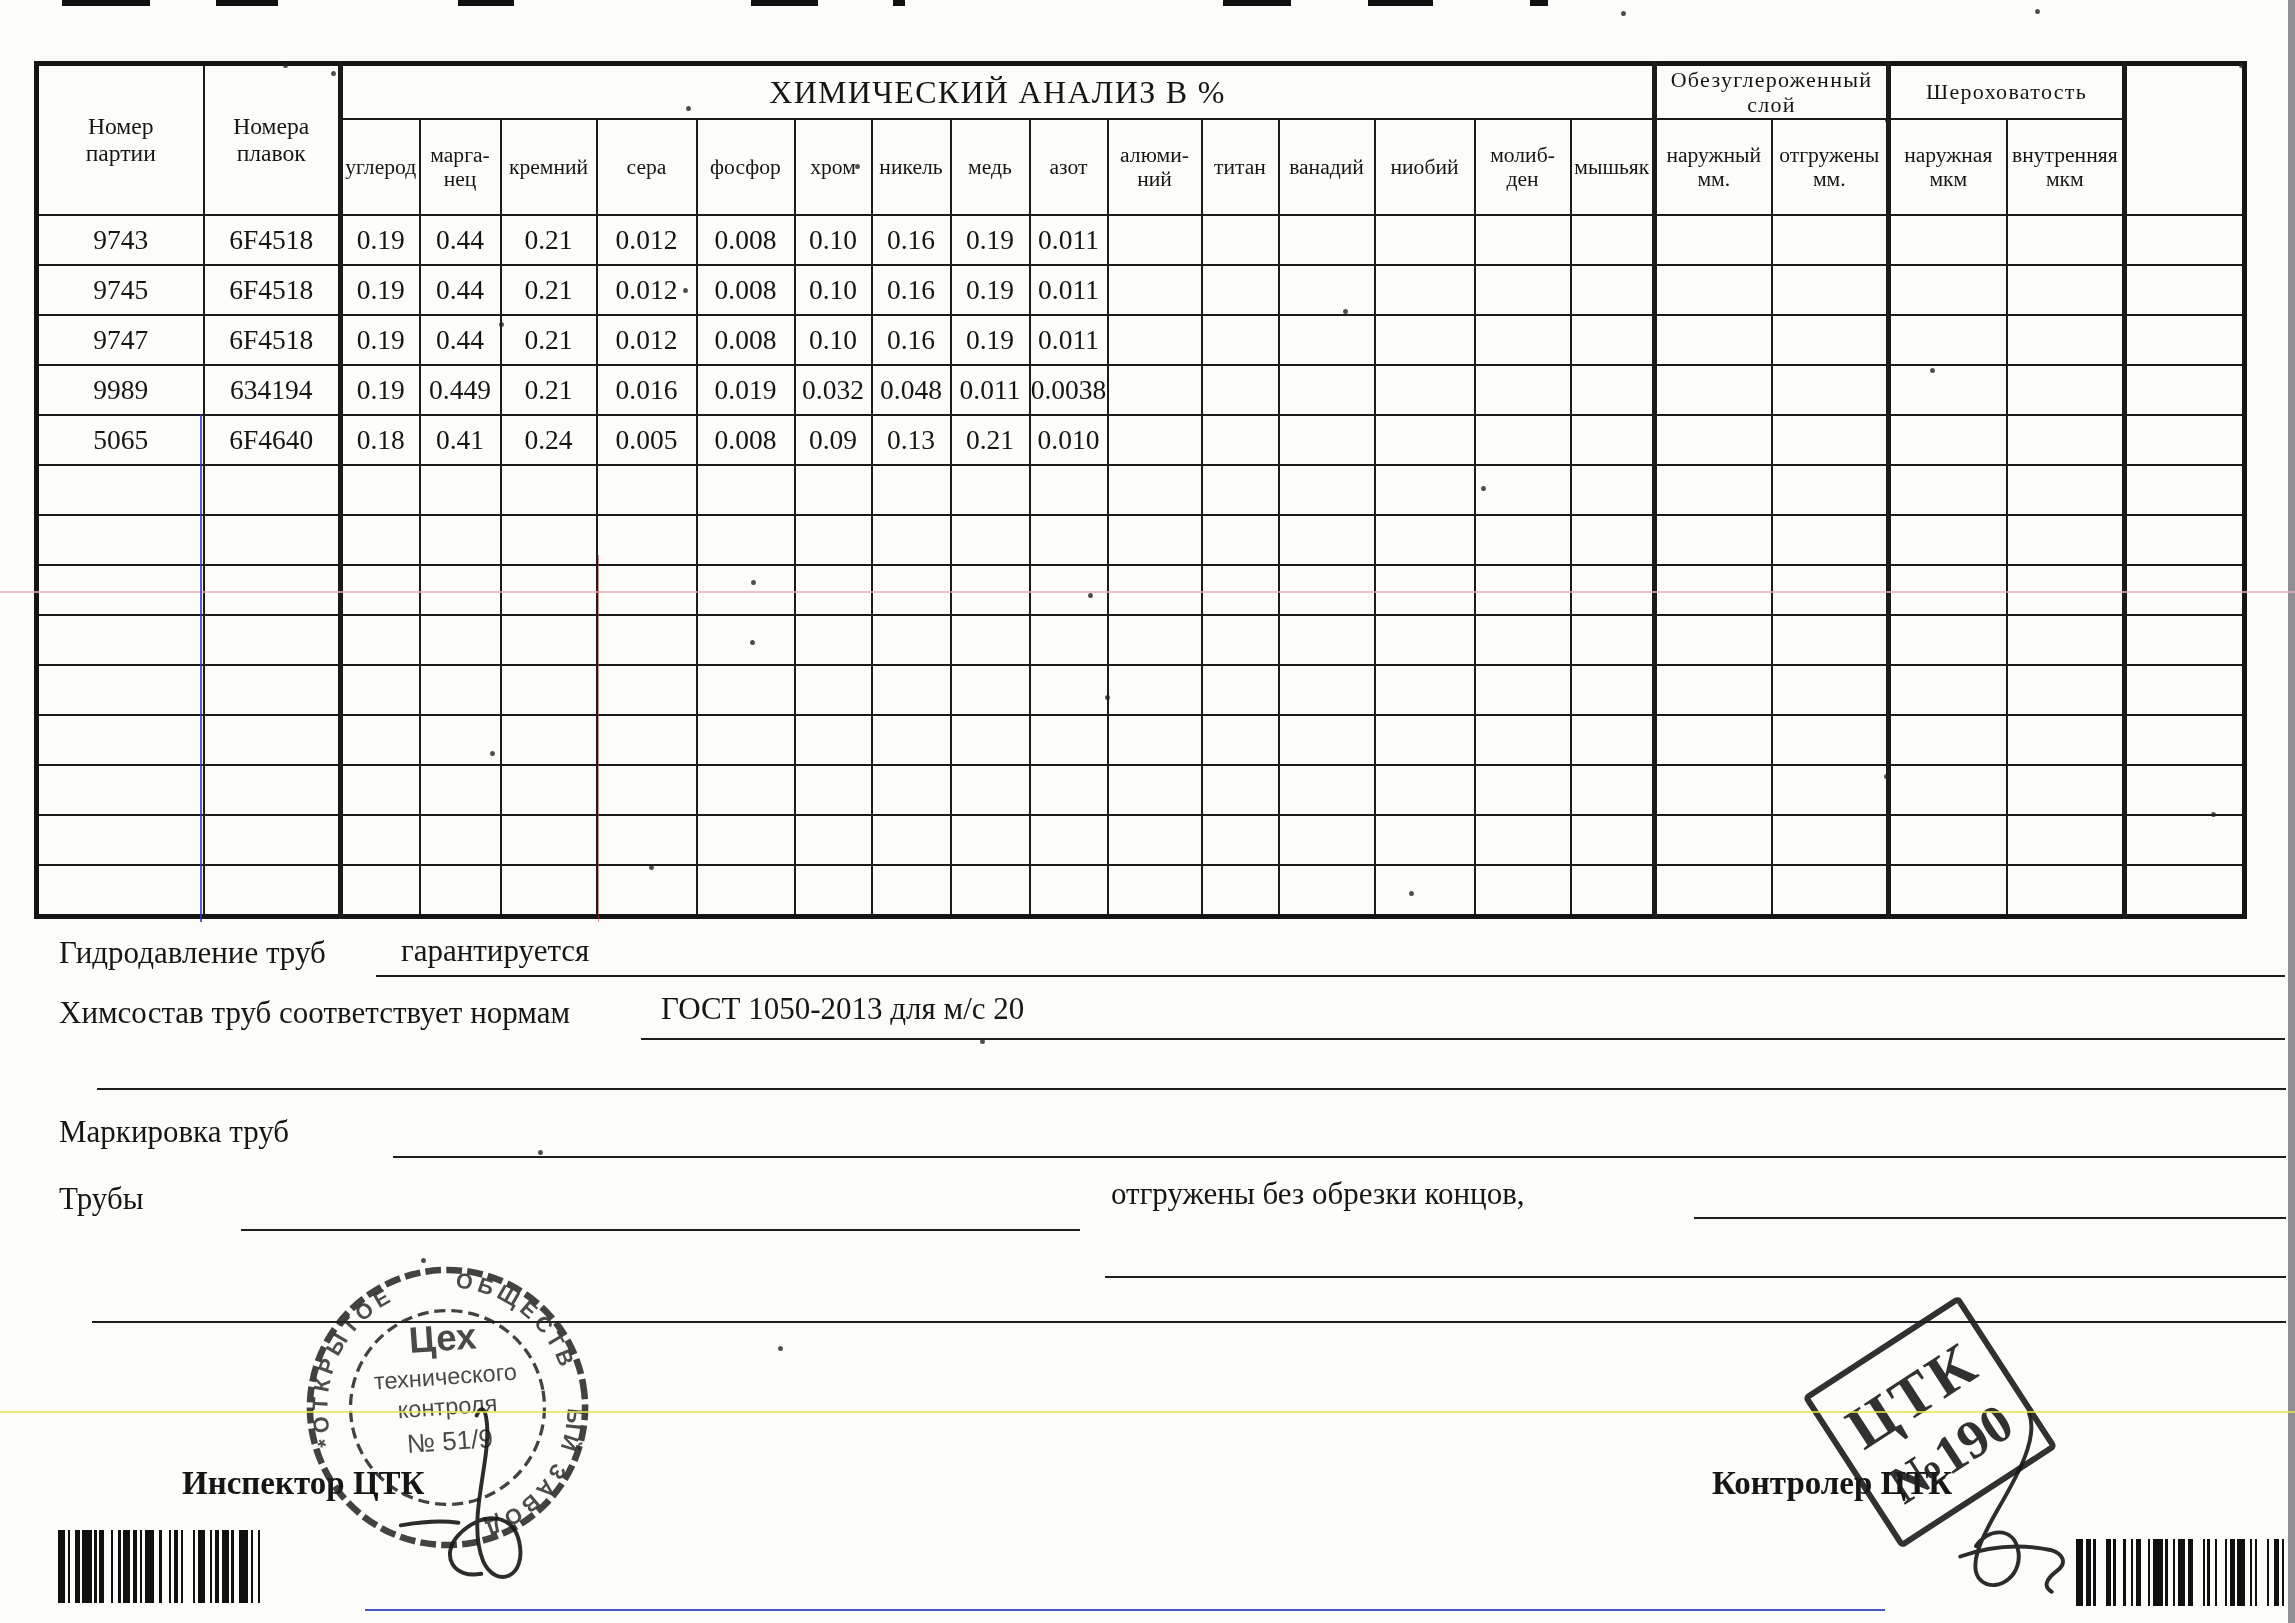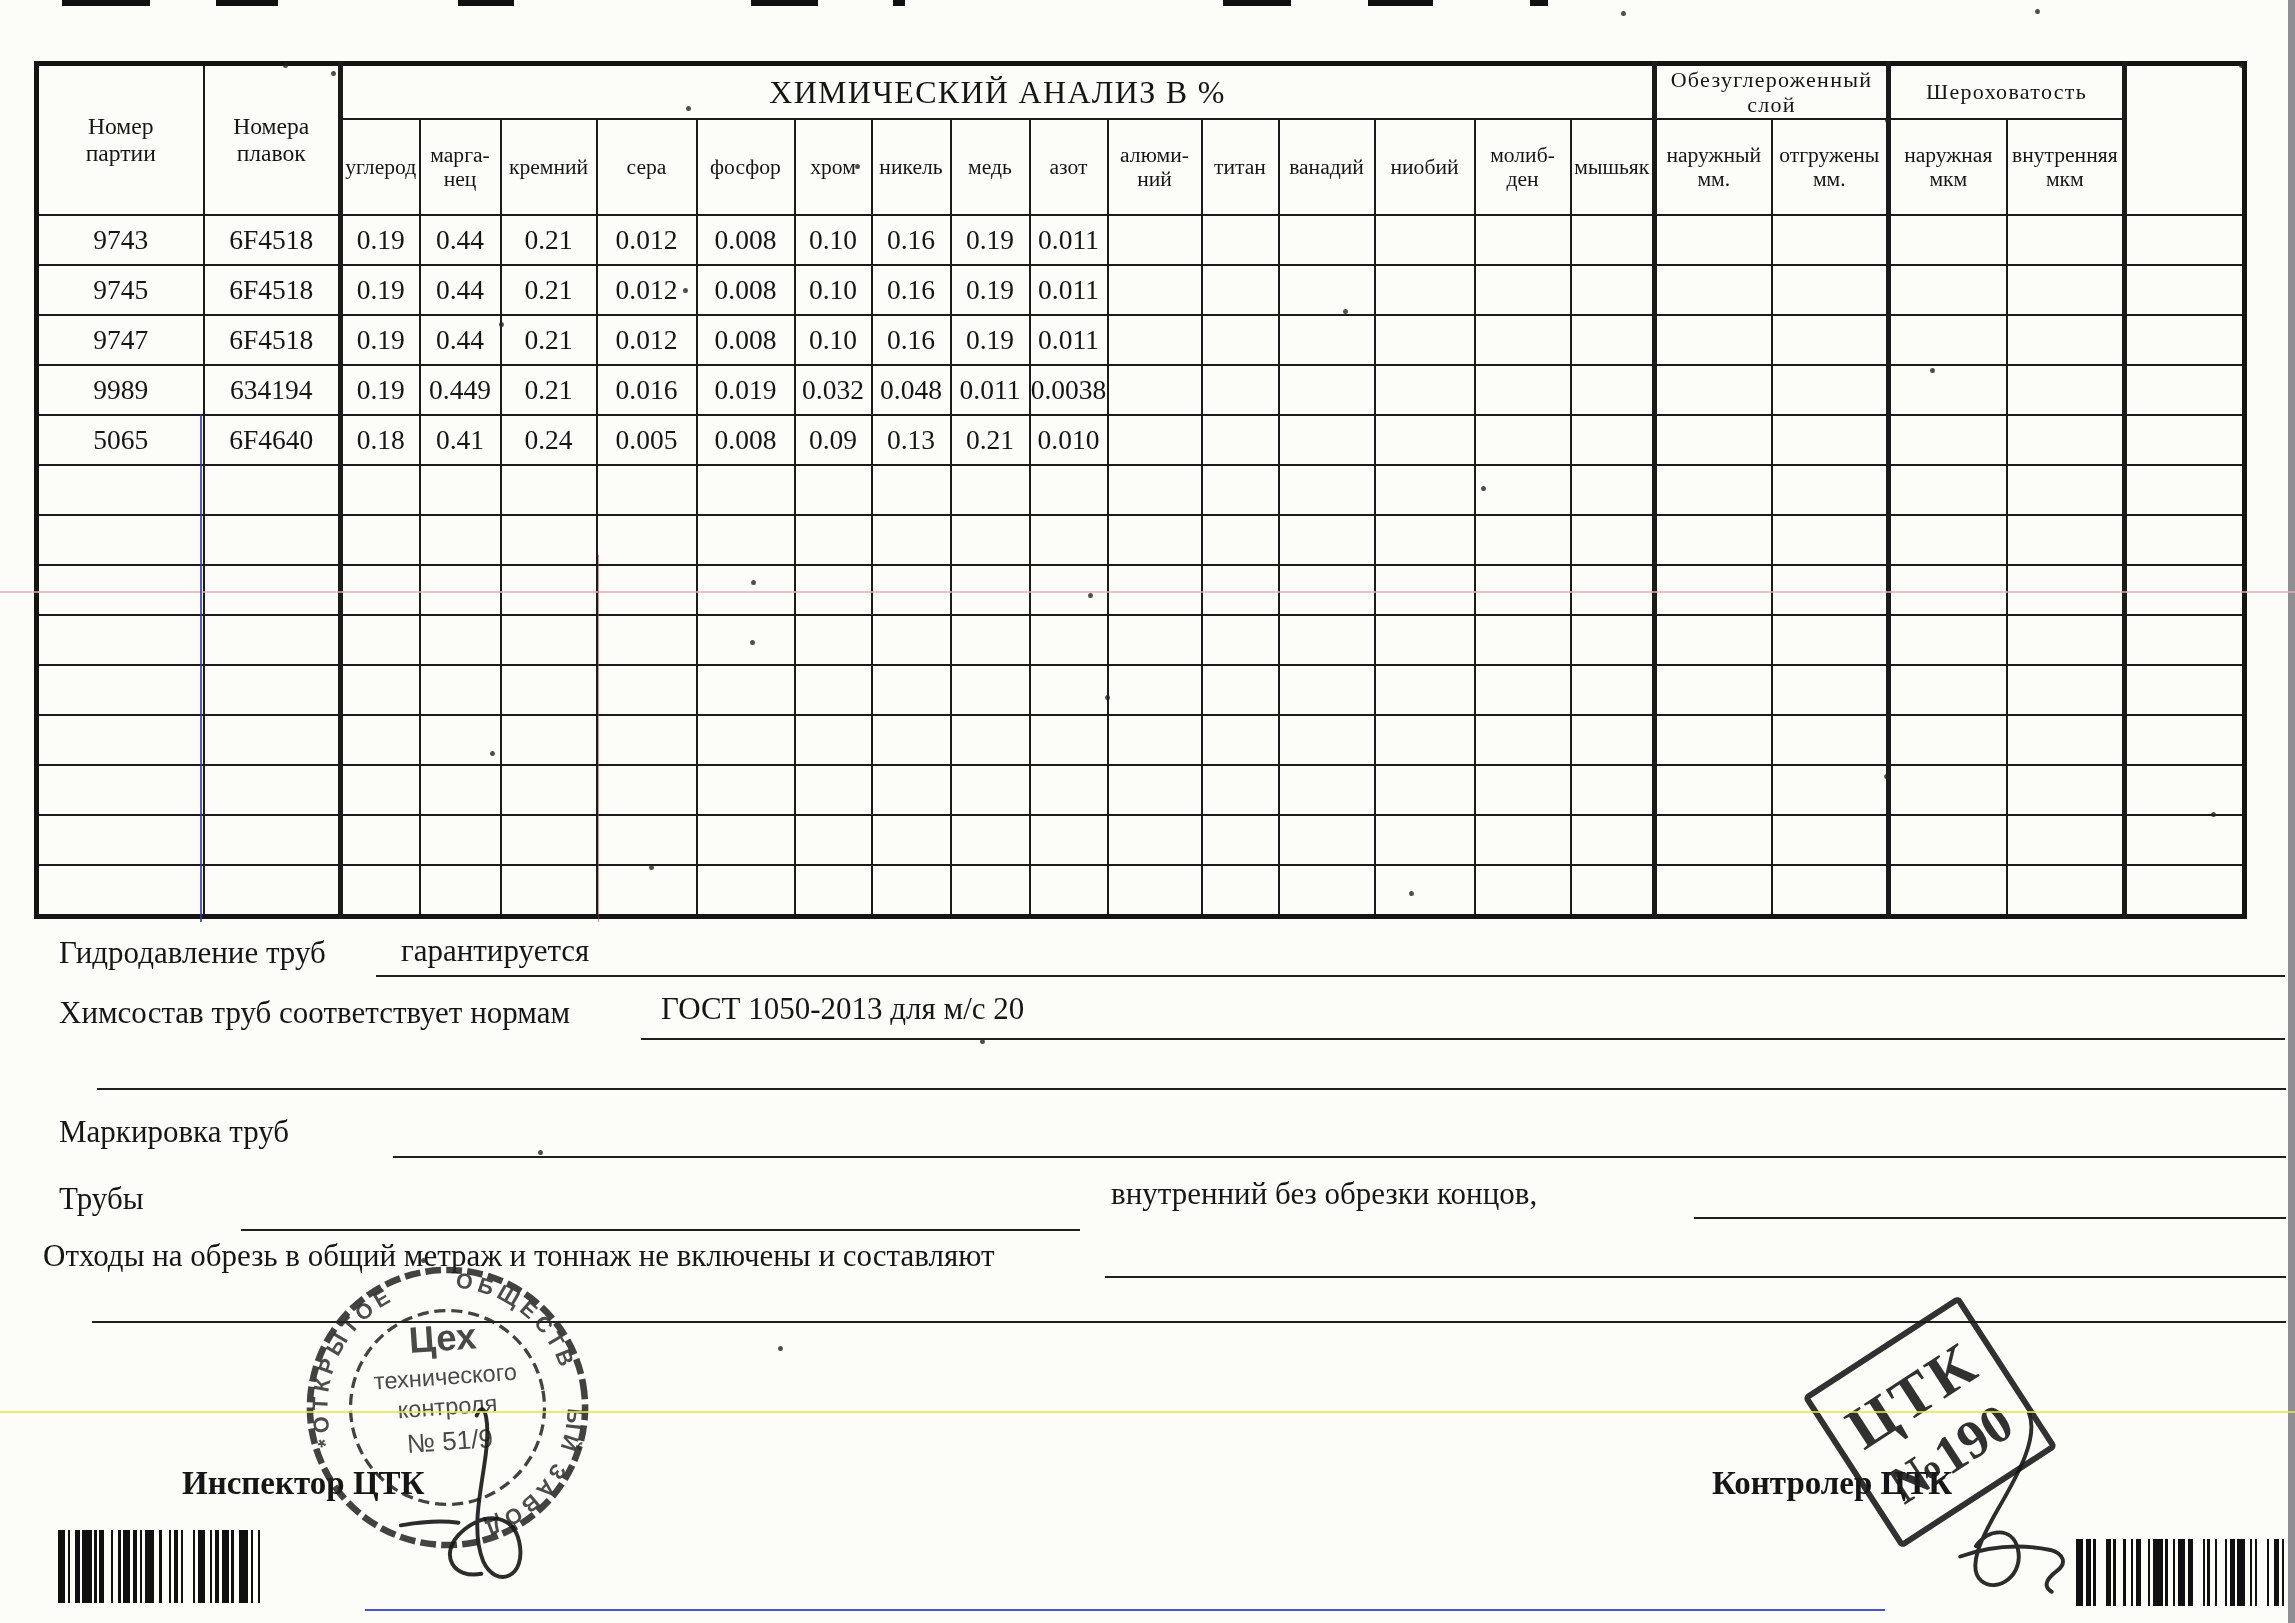--- a/index.html
+++ b/index.html
@@ -453,22 +453,21 @@
   <div class="rule" style="left:1694px;top:1217px;width:592px;"></div>
   <div class="rule" style="left:1105px;top:1276px;width:1181px;"></div>
   <div class="rule" style="left:92px;top:1321px;width:2194px;"></div>
 
   <span class="ft" style="left:59px;top:935px;">Гидродавление труб</span>
   <span class="ft" style="left:401px;top:933px;">гарантируется</span>
   <span class="ft" style="left:59px;top:995px;">Химсостав труб соответствует нормам</span>
   <span class="ft" style="left:661px;top:991px;">ГОСТ 1050-2013 для м/с 20</span>
   <span class="ft" style="left:59px;top:1114px;">Маркировка труб</span>
   <span class="ft" style="left:59px;top:1181px;">Трубы</span>
-  <span class="ft" style="left:1111px;top:1176px;">внутренний без обрезки концов,</span>
-  <span class="ft" style="left:43px;top:1238px;">Отходы на обрезь в общий метраж и тоннаж не включены и составляют</span>
+  <span class="ft" style="left:1111px;top:1176px;">отгружены без обрезки концов,</span>
   <span class="ft ft-b" style="left:182px;top:1465px;">Инспектор ЦТК</span>
   <span class="ft ft-b" style="left:1712px;top:1465px;">Контролер ЦТК</span>
 
   <svg class="stampsvg" style="left:287px;top:1247px;" width="321" height="321" viewBox="0 0 490 490">
     <g transform="rotate(-10 245 245)" stroke="#222" fill="none" opacity="0.85">
       <circle cx="245" cy="245" r="210" stroke-width="10" stroke-dasharray="24 8"></circle>
       <circle cx="245" cy="245" r="148" stroke-width="5" stroke-dasharray="17 9"></circle>
     </g>
     <path id="rimCircle" d="M 245,62 a 183,183 0 1 1 -0.2,0" fill="none"></path>
     <g font-family="Liberation Sans, sans-serif" font-size="33" font-weight="bold" fill="#262626" opacity="0.82" letter-spacing="7">

